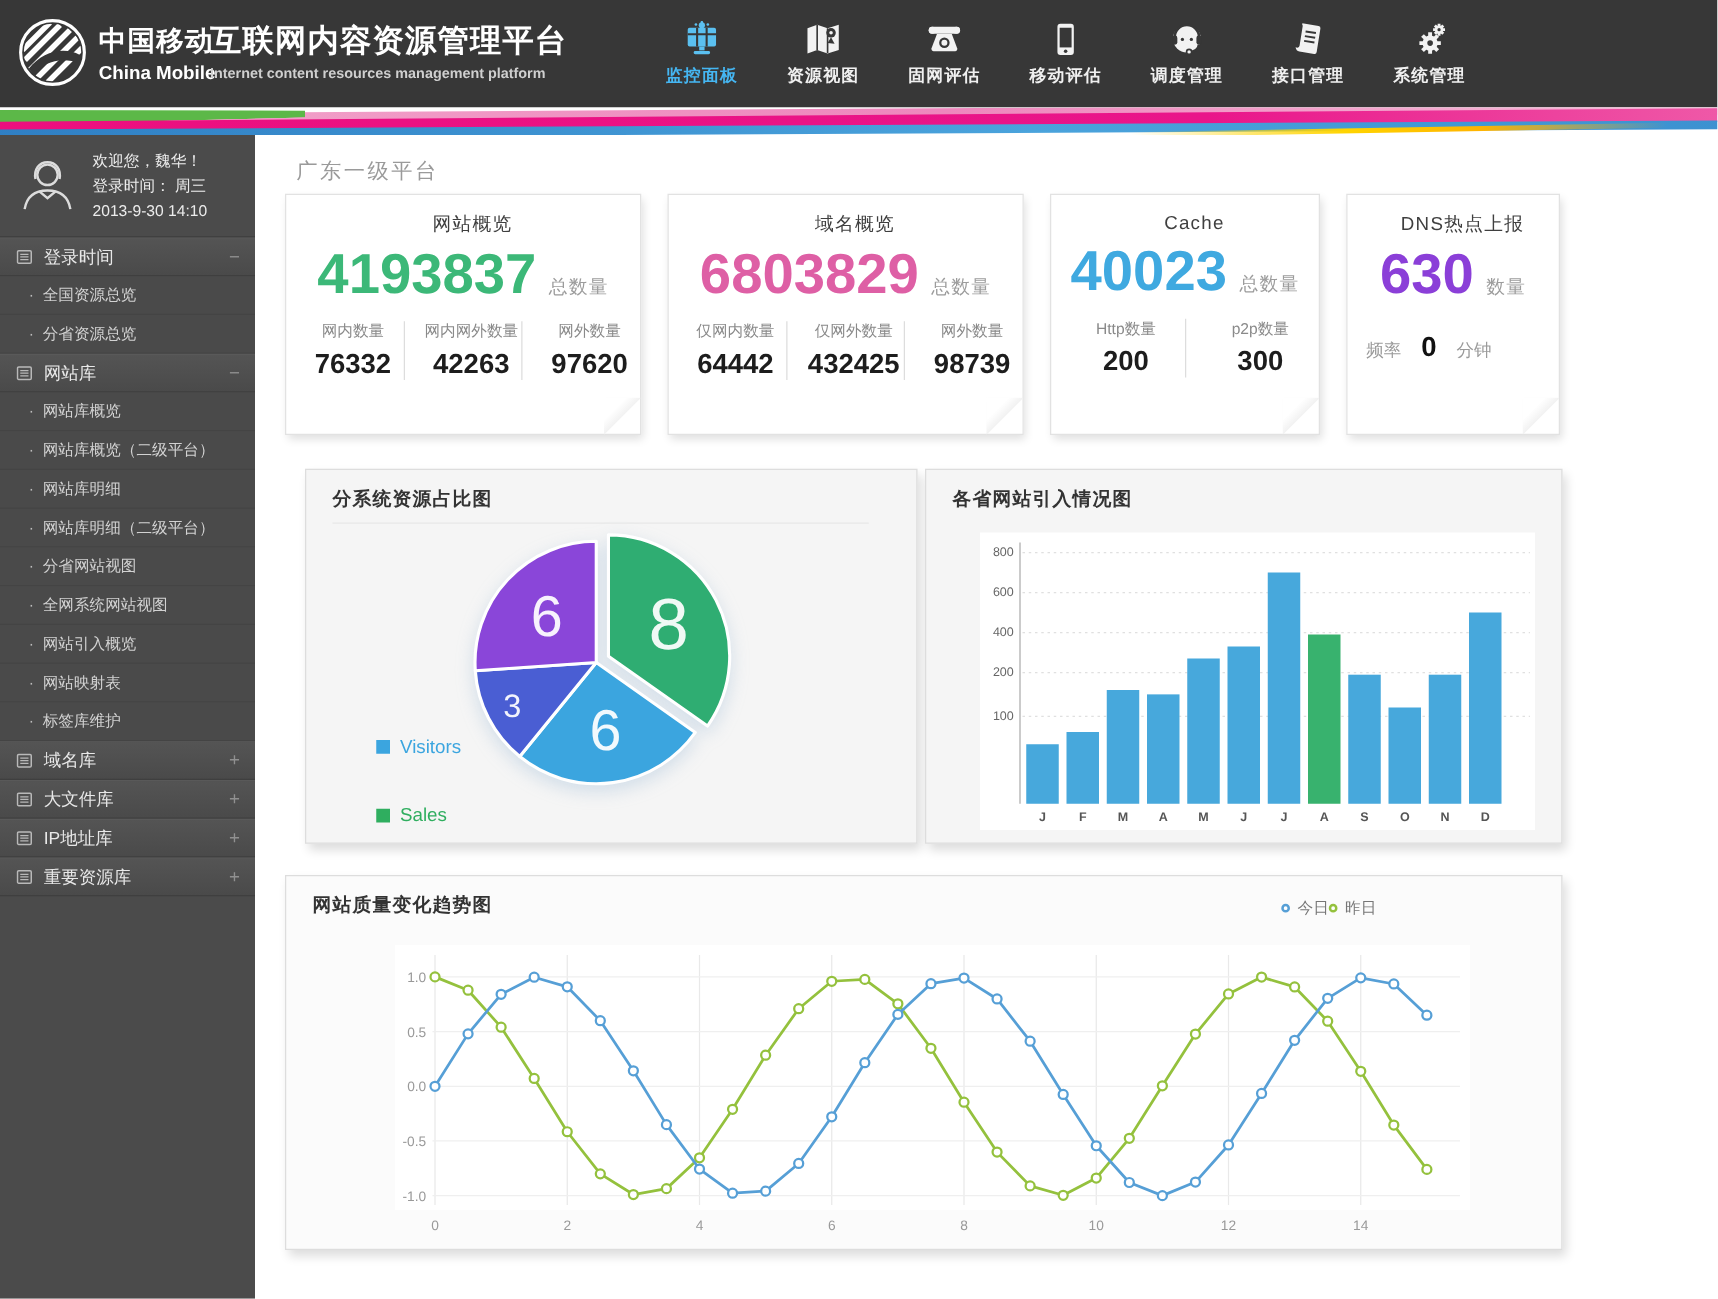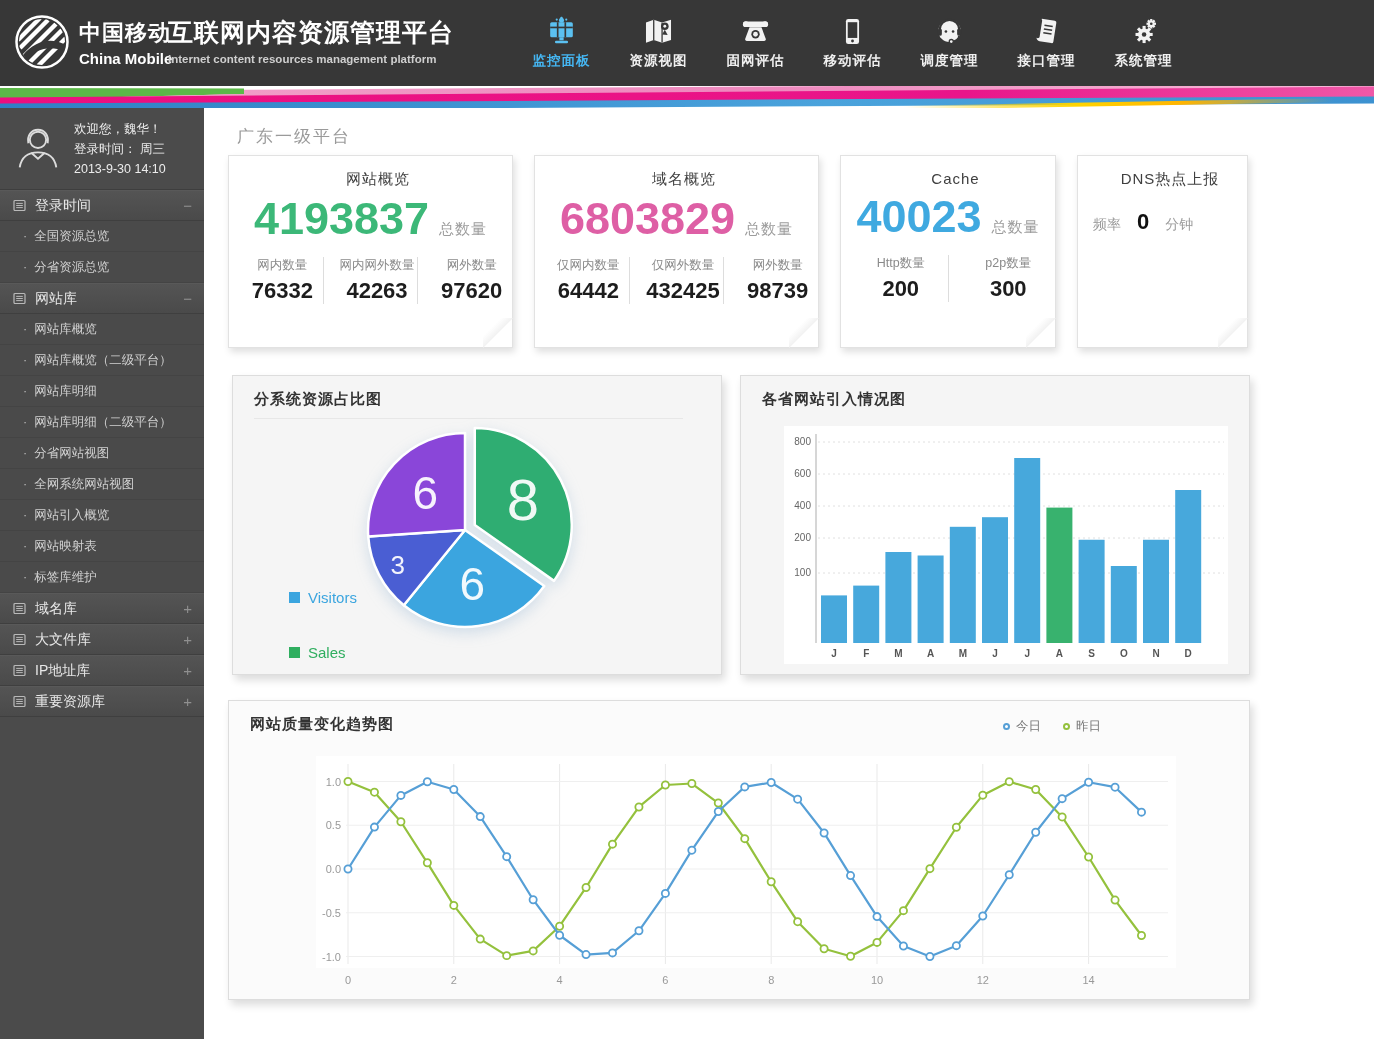--- a/index.html
+++ b/index.html
@@ -68,32 +68,32 @@
   .c-freq { display:flex; align-items:baseline; margin:20px 0 0 15px; gap:16px; }
   .c-freq .fl { font-size:14px; color:#9a9a9a; }
   .c-freq b { font-size:22px; color:#111; }
   .fold { position:absolute; right:-1px; bottom:-1px; width:30px; height:30px;
     background:linear-gradient(135deg,#ffffff 30%,#ececec 58%,#c6c6c6 100%);
     clip-path:polygon(0 0,100% 0,0 100%); filter:drop-shadow(2px 2px 2px rgba(0,0,0,.2)); }
 
   .panel { position:absolute; background:#f5f5f5; border:1px solid #ddd; box-shadow:3px 5px 8px rgba(0,0,0,.14); }
   .panel h3 { margin:14px 0 0 21px; font-size:15px; color:#333; font-weight:bold; letter-spacing:1px; }
   .panel .rule { margin:9px auto 0 21px; height:1px; background:#e7e7e7; width:88%; }
-  .pie-panel  { left:28px;  top:267px; width:490px;  height:300px; }
+  .pie-panel  { left:40px;  top:267px; width:490px;  height:300px; }
   .bar-panel  { left:536px; top:267px; width:510px;  height:300px; }
   .line-panel { left:24px;  top:592px; width:1022px; height:300px; background:#fbfbfb; }
 
   #pie-box { position:absolute; left:0; top:42px; width:490px; height:216px; }
   #pie-legend { position:absolute; left:56px; bottom:13px; display:flex; gap:38px;flex-direction:column; }
   .pl-item { display:flex; align-items:center; font-size:15px; cursor:pointer; }
   .pl-sw { width:11px; height:11px; margin-right:8px; }
 
   .bar-plot { position:absolute; left:43px; top:50px; width:444px; height:238px; background:#fff; }
 
-  #line-legend { position:absolute; right:148px; top:17px; display:flex; gap:22px; align-items:flex-end; }
+  #line-legend { position:absolute; right:148px; top:17px; display:flex; align-items:flex-end; }
   .ll-item { display:flex; align-items:center; font-size:12.5px; color:#777; cursor:pointer; }
   .ll-ring { width:7px; height:7px; border-radius:50%; border:2px solid; background:#fff; margin-right:6px; }
   #line-box { position:absolute; left:87px; top:55px; width:860px; height:240px; }
 </style>
 </head>
 <body>
 
 <div class="app">
   <header>
     <div class="brand">
@@ -458,20 +458,24 @@
             </div>
             <div class="c-col">
               <div class="sl">p2p数量</div>
               <div class="sv">300</div>
             </div>
           </div>
           <i class="fold"></i>
         </div>
         <div class="card" style="width: 171px;">
           <div class="c-title">DNS热点上报</div>
+          <div class="c-big">
+            <span class="num" style="color: rgb(139, 63, 216);">630</span>
+            <span class="lab">数量</span>
+          </div>
           <div class="c-freq">
             <span class="fl">频率</span>
             <b>0</b>
             <span class="fl">分钟</span>
           </div>
           <i class="fold"></i>
         </div>
       </div>
 
     <section class="panel pie-panel">

